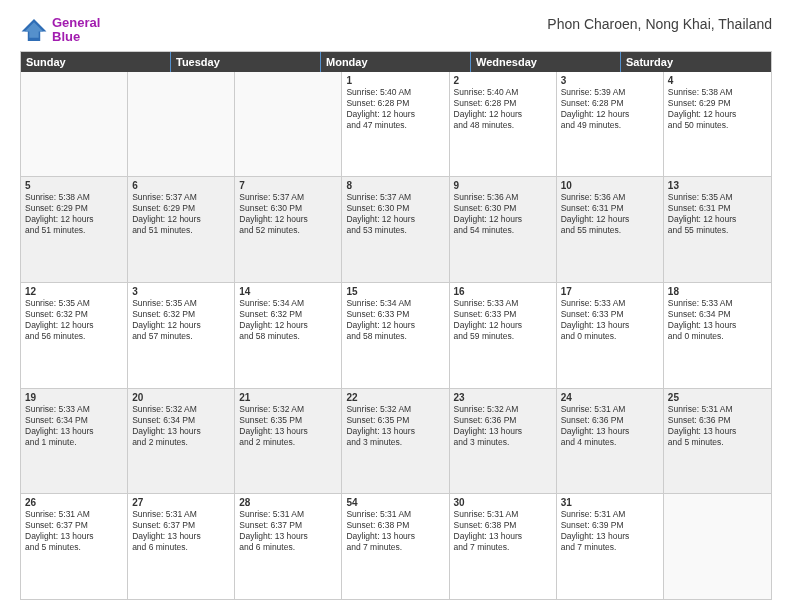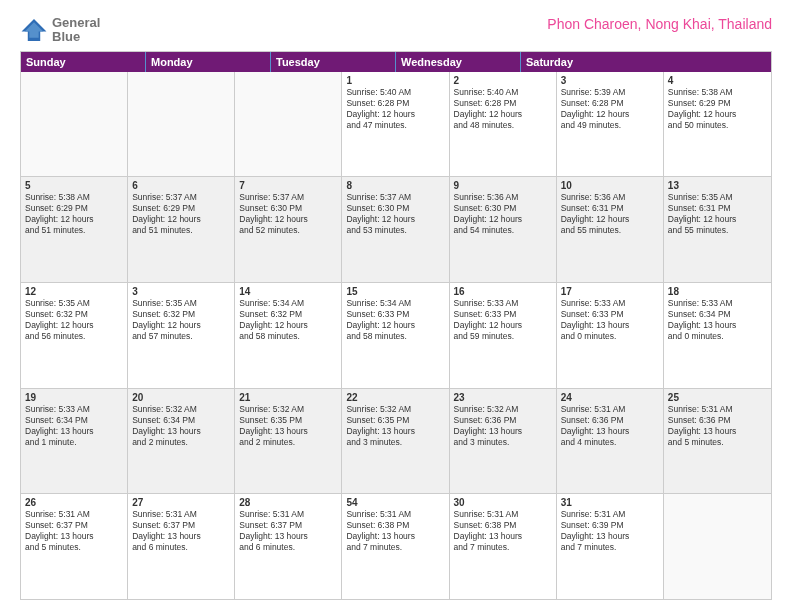--- a/index.html
+++ b/index.html
@@ -24,52 +24,52 @@
       margin-bottom: 6px;
     }
     .logo {
       display: flex;
       align-items: center;
       gap: 2px;
     }
     .logo-text {
       font-size: 13px;
       font-weight: bold;
-      color: #737373;
+      color: #a21caf;
       line-height: 1.1;
     }
     .logo-icon {
       width: 28px;
       height: 28px;
       margin-right: 2px;
     }
     .title-block {
       text-align: right;
     }
     .month-title {
       font-size: 30px;
       font-weight: bold;
       color: #1a3a5c;
       line-height: 1.1;
     }
     .location-title {
       font-size: 14px;
-      color: #ec4899;
+      color: #404040;
       font-weight: normal;
     }
     .calendar {
       flex: 1;
       border: 1px solid #ccc;
       display: flex;
       flex-direction: column;
     }
     .cal-header {
       display: grid;
-      grid-template-columns: repeat(6, 1fr);
-      background: #701a75;
+      grid-template-columns: repeat(5, 1fr);
+      background: #404040;
     }
     .cal-header-cell {
       color: #fff;
       font-size: 11px;
       font-weight: bold;
       padding: 4px 5px;
       border-right: 1px solid #5590cc;
       text-align: left;
     }
     .cal-header-cell:last-child { border-right: none; }
@@ -129,22 +129,22 @@
       </div>
     </div>
     <div class="title-block">
       <div class="location-title">Phon Charoen, Nong Khai, Thailand</div>
     </div>
   </div>
 
   <div class="calendar">
     <div class="cal-header">
       <div class="cal-header-cell">Sunday</div>
+      <div class="cal-header-cell">Tuesday</div>
       <div class="cal-header-cell">Monday</div>
-      <div class="cal-header-cell">Tuesday</div>
       <div class="cal-header-cell">Wednesday</div>
       <div class="cal-header-cell">Saturday</div>
     </div>
     <div class="cal-body" id="cal-body">
     <div class="cal-row">
           <div class="cal-cell empty"></div>
           <div class="cal-cell empty"></div>
           <div class="cal-cell empty"></div>
           <div class="cal-cell">
             <span class="day-num">1</span>

